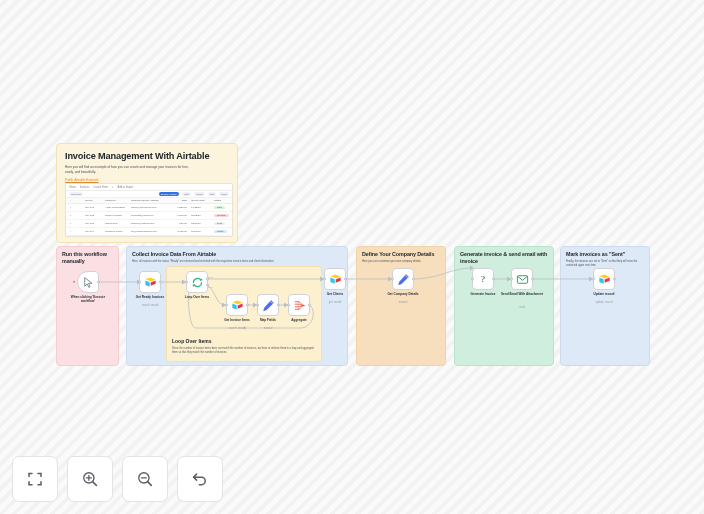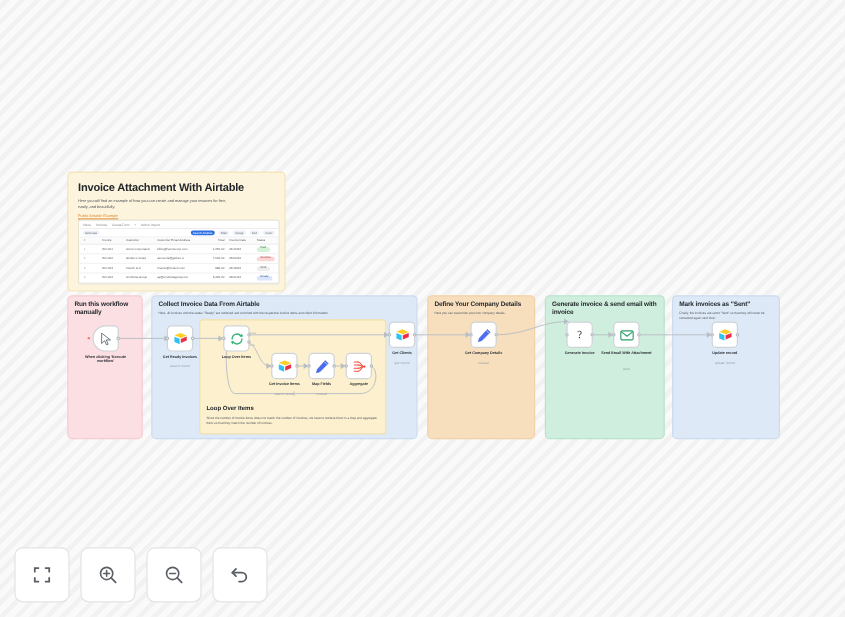--- a/index.html
+++ b/index.html
@@ -194,21 +194,21 @@
 
   svg.edge { position: absolute; left: 0; top: 0; overflow: visible;
              pointer-events: none; }
 </style>
 </head>
 <body>
 
 <div id="canvas">
 
   <div class="intro-card">
-    <div class="intro-title">Invoice Attachment With Airtable</div>
+    <div class="intro-title">Invoice Management With Airtable</div>
     <div class="intro-sub">Here you will find an example of how you can create and manage your invoices for free, easily, and beautifully.</div>
     <a class="intro-link">Public Airtable Example</a>
 
     <div class="at-grid">
       <div class="at-toolbar">
         <span class="at-tool">Views</span>
         <span class="at-tool">Invoices</span>
         <span class="at-tool">Create Form</span>
         <span class="at-tool">+</span>
         <span class="at-tool">Add or Import</span>

